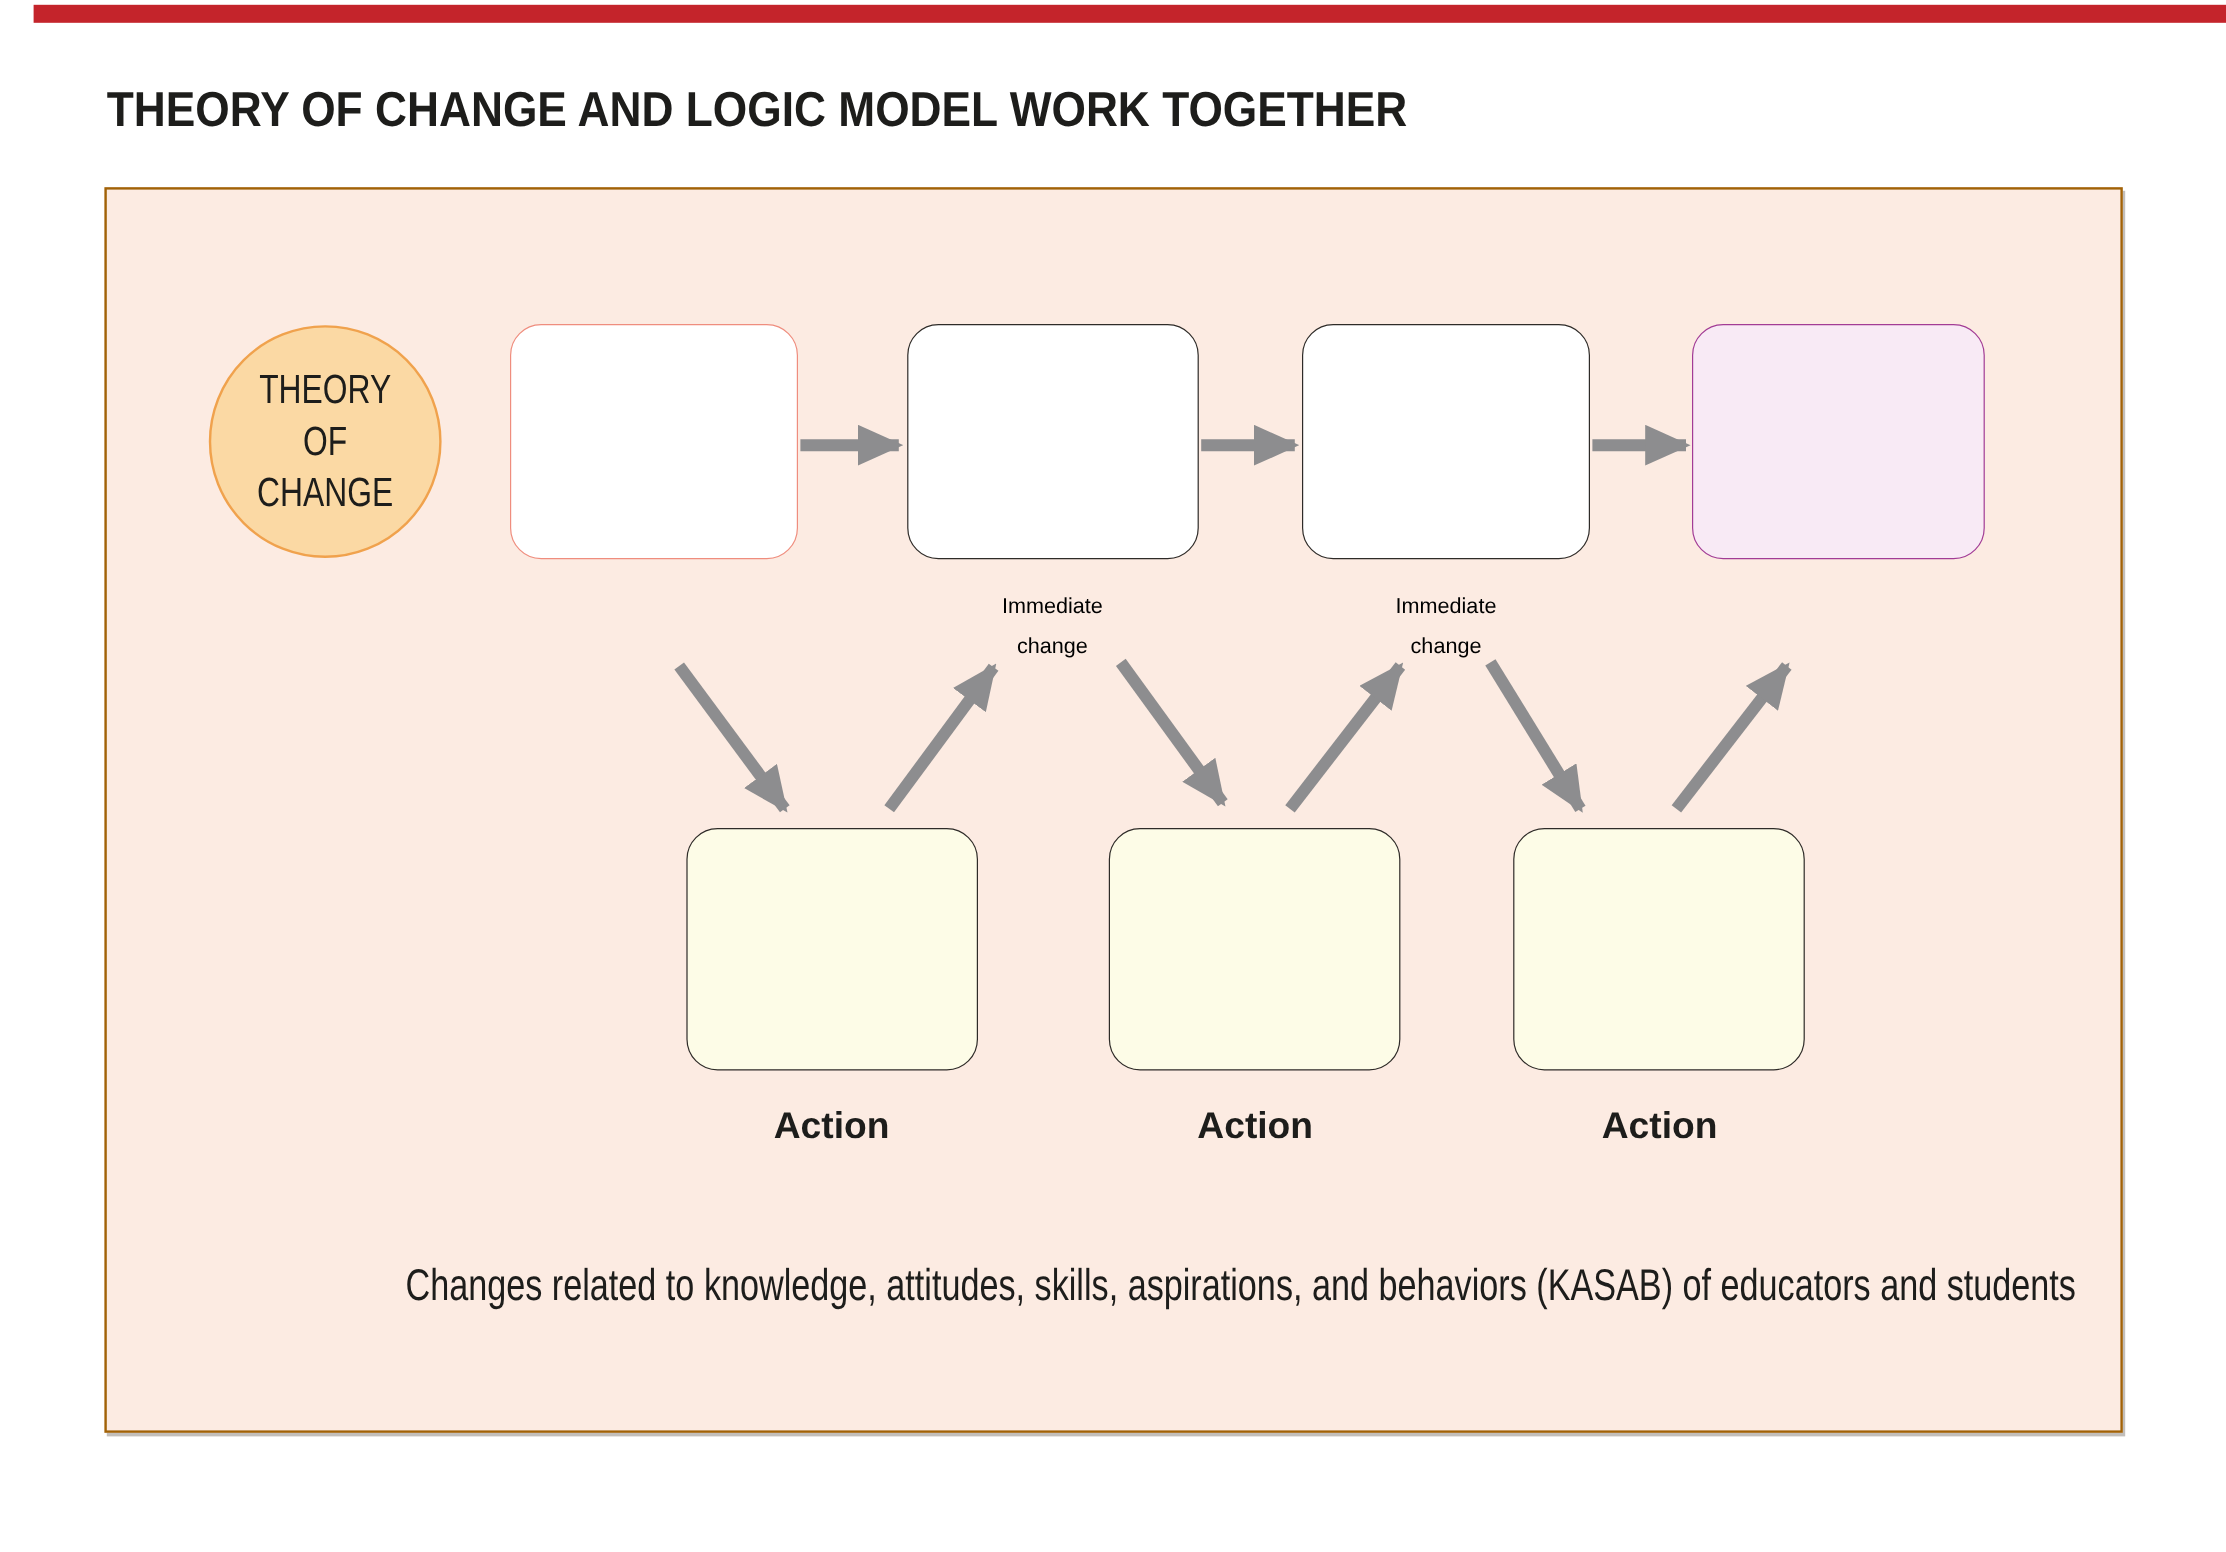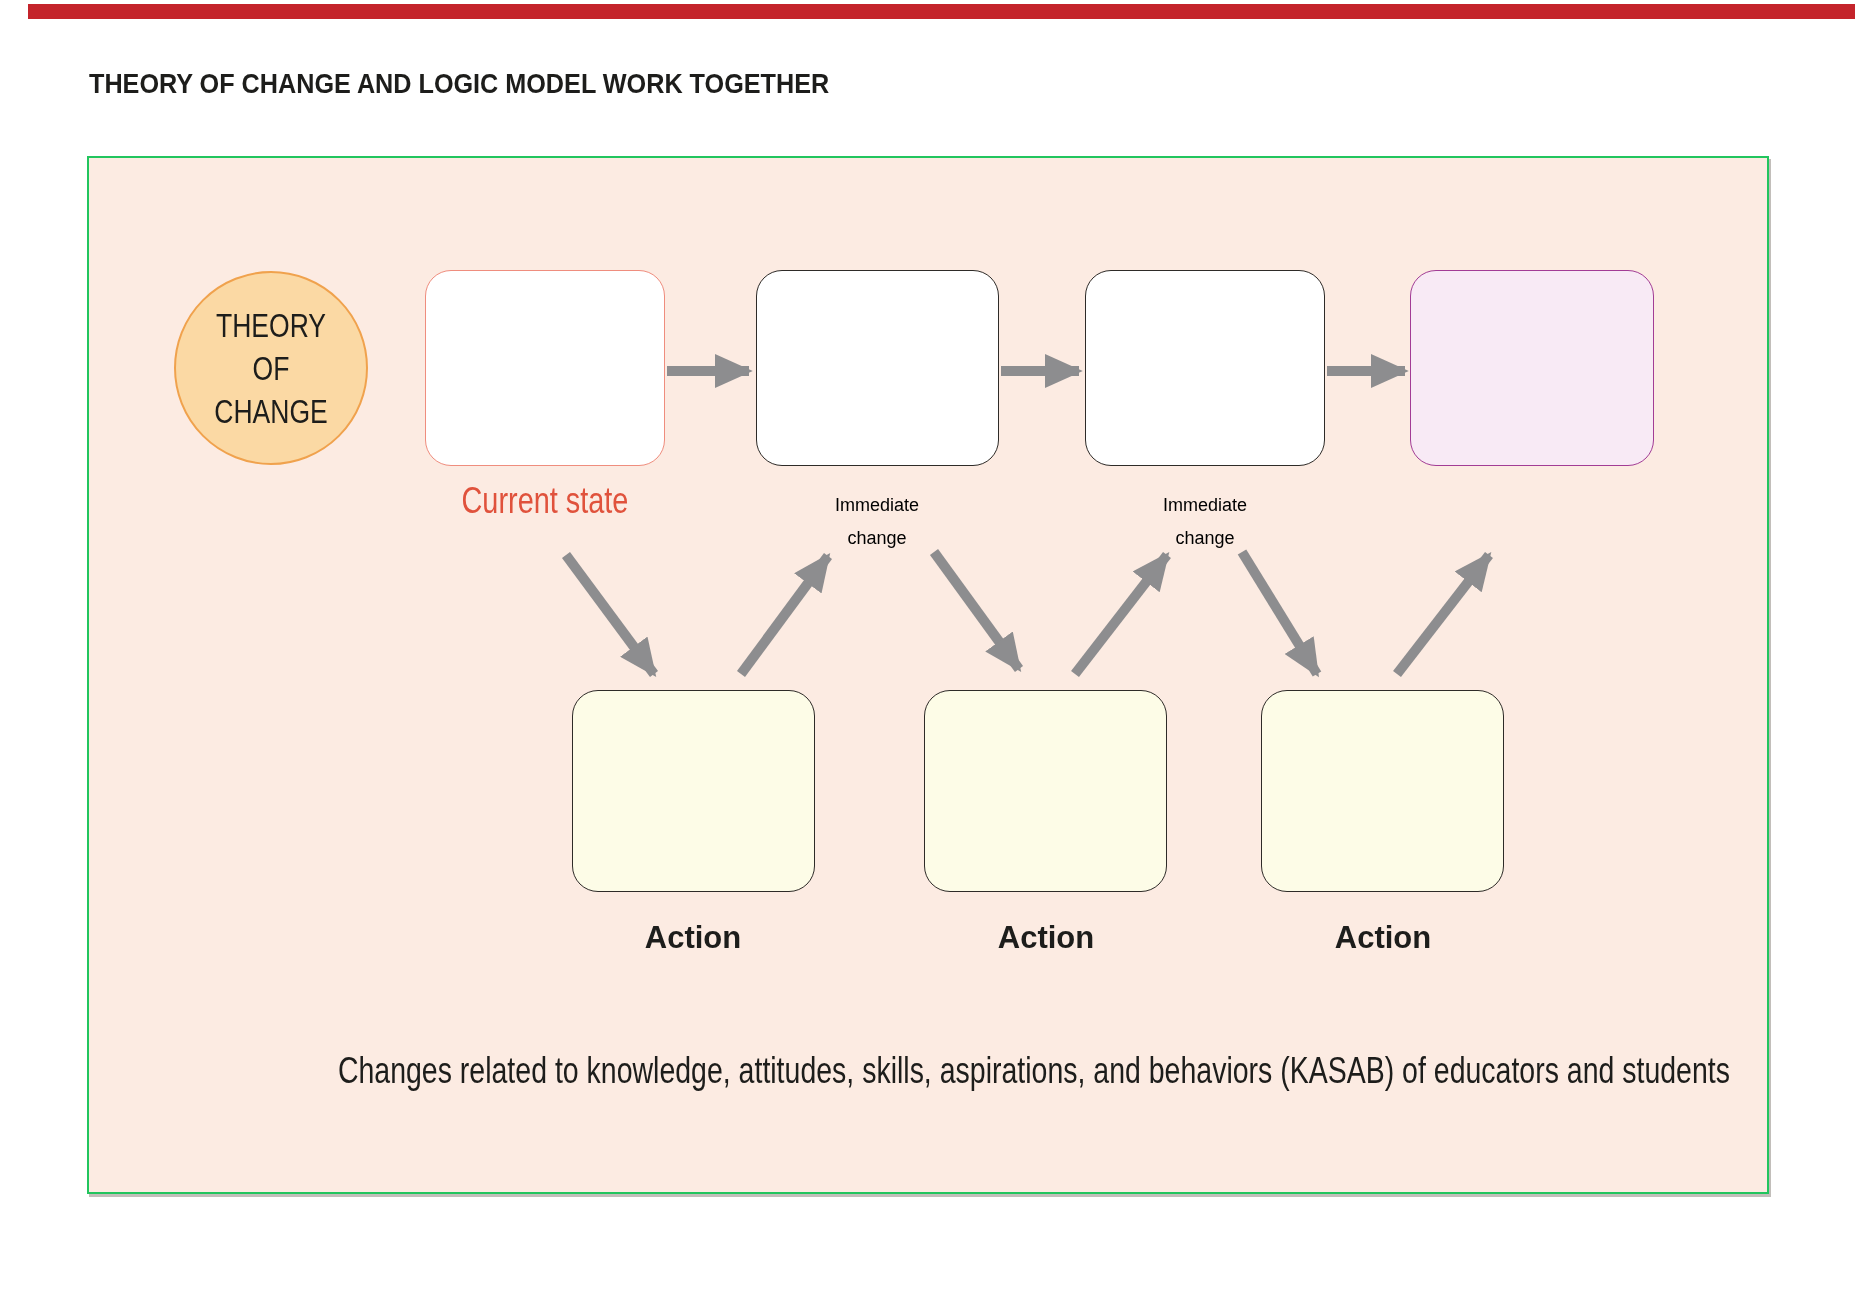--- a/index.html
+++ b/index.html
@@ -3,26 +3,26 @@
 <meta charset="utf-8">
 <style>
   html,body{margin:0;padding:0;background:#ffffff;}
   .stage{
     position:relative;width:1855px;height:1293px;background:#ffffff;overflow:hidden;
     font-family:"Liberation Sans",sans-serif;color:#1d1d1b;
   }
   .topbar{position:absolute;left:28px;top:4px;width:1827px;height:15px;background:#c4242b;}
   .title{
     position:absolute;left:89px;top:68px;white-space:nowrap;
-    font-size:28px;font-weight:bold;letter-spacing:0px;
+    font-size:41px;font-weight:bold;letter-spacing:0px;
   }
   .title .narrowL{display:inline-block;transform:scaleX(0.9);transform-origin:left center;}
   .panel{
     position:absolute;left:87px;top:156px;width:1682px;height:1038px;
-    background:#fcebe2;border:2px solid #22c55e;box-sizing:border-box;
+    background:#fcebe2;border:2px solid #a16207;box-sizing:border-box;
     box-shadow:2px 3px 0 #c2beba;
   }
   .circle{
     position:absolute;border-radius:50%;display:flex;align-items:center;justify-content:center;
     text-align:center;box-sizing:border-box;
   }
   .circle-theory{left:85px;top:113px;width:194px;height:194px;background:#fbd9a4;border:2px solid #f0a24d;}
   .circle-logic{left:223px;top:534px;width:196px;height:196px;background:#c8e2c0;border:2px solid #55b84b;}
   .circle-text{font-size:34px;line-height:43px;white-space:pre-line;transform:scaleX(0.78);color:#1d1d1b;}
   .sbox{position:absolute;box-sizing:border-box;border-radius:26px;}
@@ -81,23 +81,20 @@
     <div class="circle circle-theory">
       <span class="circle-text">THEORY OF
 CHANGE</span>
     </div>
 
     <div class="sbox box-current"></div>
     <div class="sbox white box-imm1"></div>
     <div class="sbox white box-imm2"></div>
     <div class="sbox box-desired"></div>
 
-    <div class="lbl lbl-current">
-      <span class="narrow">Current state</span>
-    </div>
     <div class="lbl lbl-imm lbl-imm1">Immediate
 change</div>
     <div class="lbl lbl-imm lbl-imm2">Immediate
 change</div>
 
 
     <div class="abox abox1"></div>
     <div class="abox abox2"></div>
     <div class="abox abox3"></div>
 

